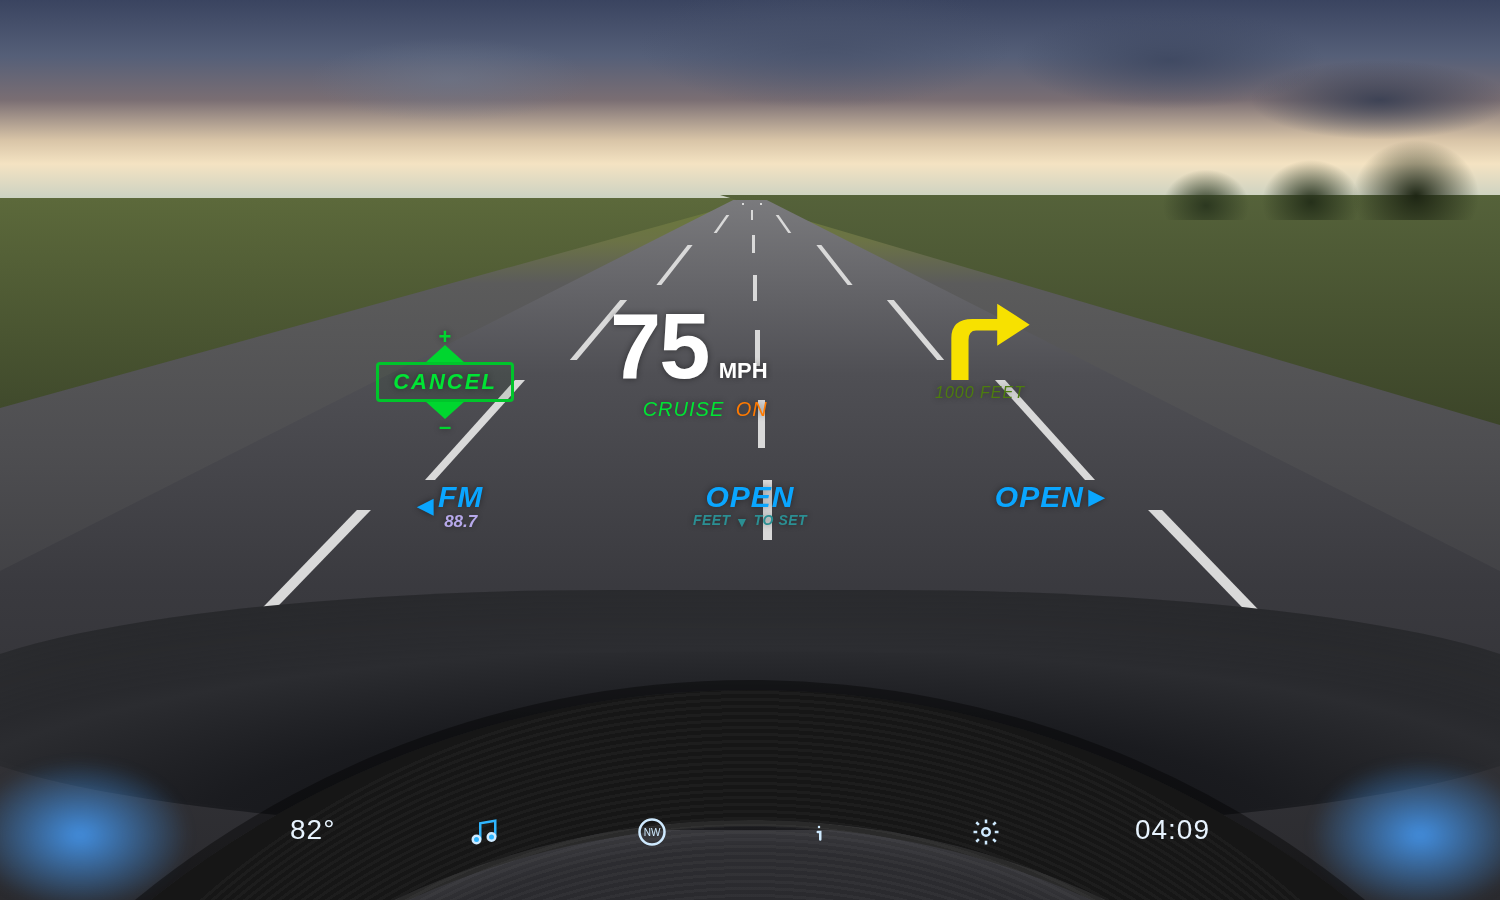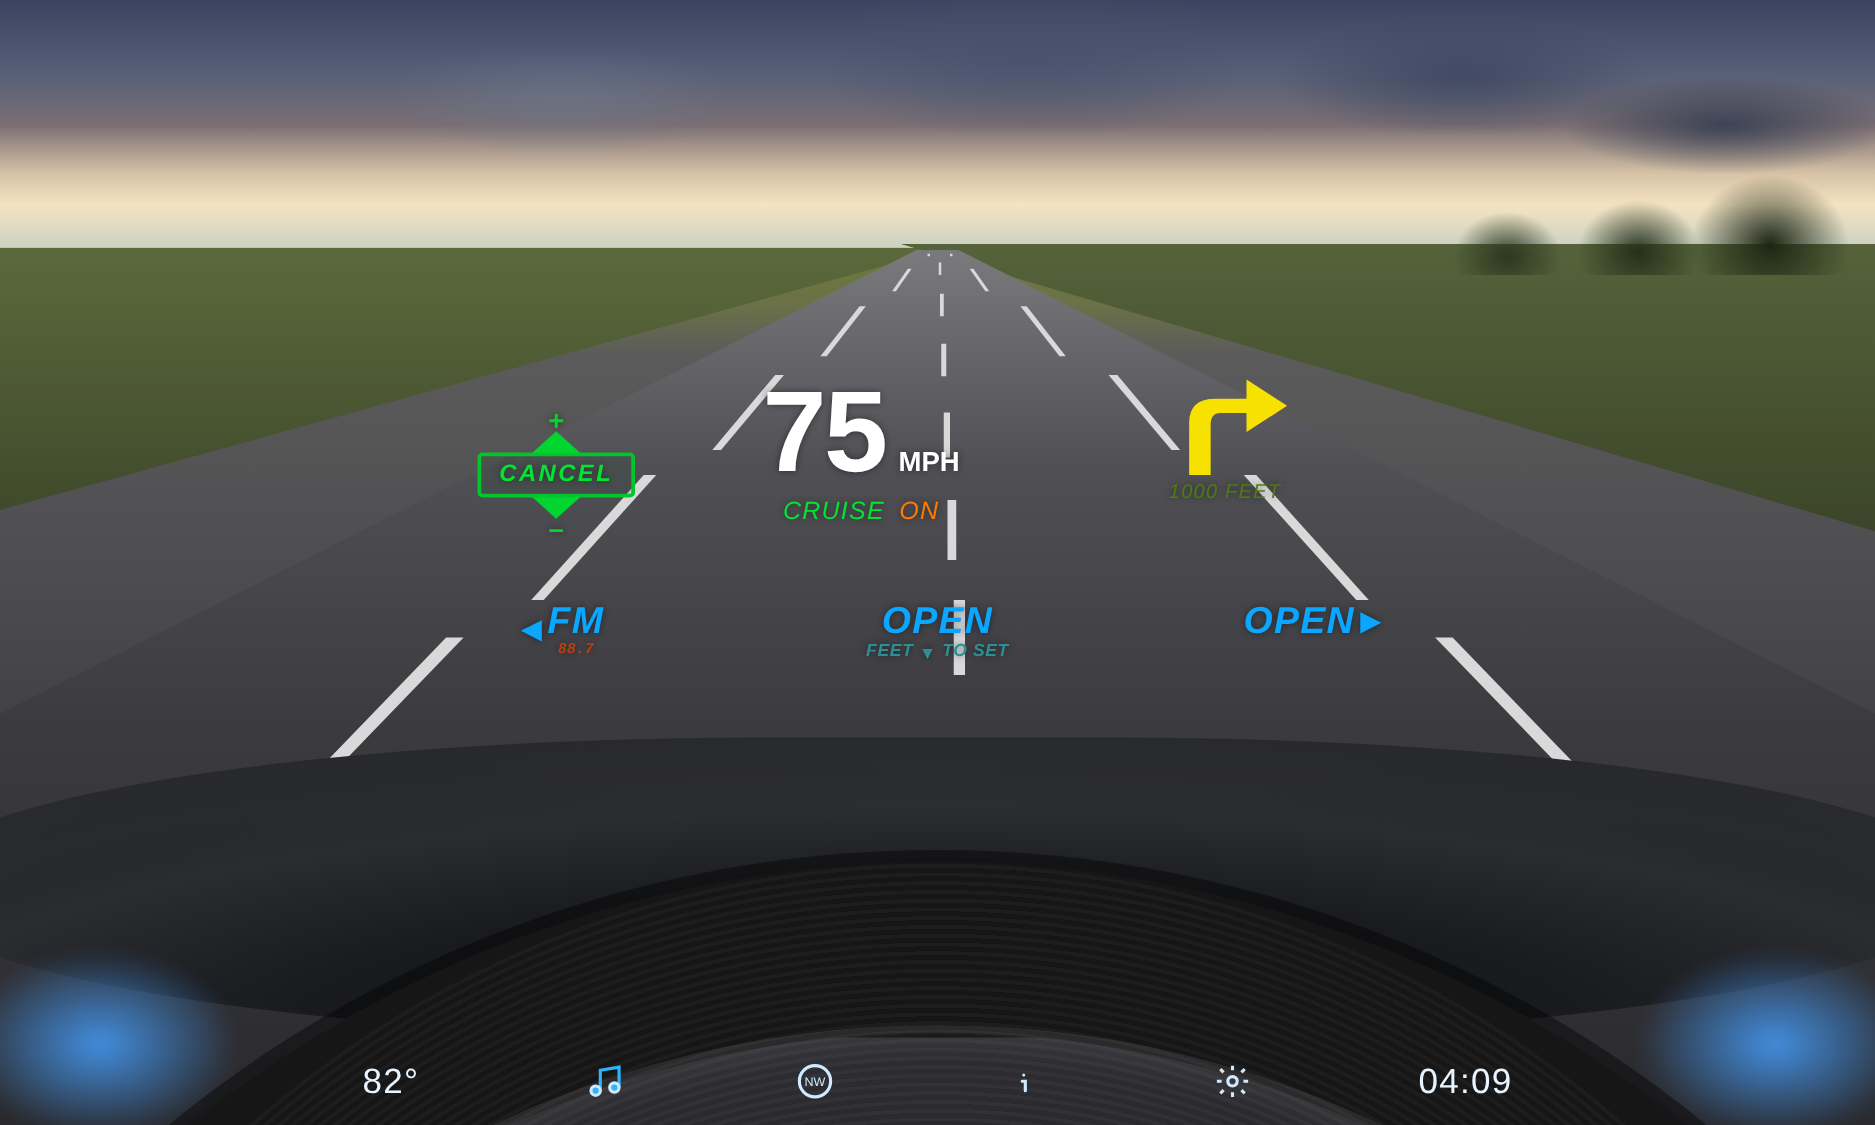--- a/index.html
+++ b/index.html
@@ -41,57 +41,57 @@
          box-shadow:inset 0 0 0 6px #2a2a2a, inset 0 14px 24px rgba(255,255,255,.08), 0 0 0 10px rgba(0,0,0,.4);
          background:transparent;}
   .wheel-tex{position:absolute;left:50%;top:690px;width:1660px;height:1660px;transform:translateX(-50%);
          border-radius:50%;pointer-events:none;
          background:
            repeating-radial-gradient(circle at 50% 50%, rgba(255,255,255,.03) 0 3px, rgba(0,0,0,0) 3px 7px);}
   .glowL,.glowR{position:absolute;top:760px;width:220px;height:150px;border-radius:50%;
          background:radial-gradient(closest-side, rgba(70,160,255,.85), rgba(70,160,255,0));filter:blur(6px);}
   .glowL{left:-30px;} .glowR{right:-30px;}
   
-  .cluster{position:absolute;left:50%;bottom:0;transform:translateX(-50%);width:920px;height:70px;
-           display:flex;align-items:center;justify-content:space-between;color:#cfeaff;padding:0 10px;}
+  .cluster{position:absolute;left:50%;bottom:16px;transform:translateX(-50%);width:920px;height:70px;
+           display:flex;justify-content:space-between;color:#cfeaff;padding:0 10px;}
   .cluster .ico{width:36px;height:36px;display:flex;align-items:center;justify-content:center;color:#0ea5e9;}
   .cluster .ico svg{width:30px;height:30px;stroke:#cfeaff;fill:none;stroke-width:2;}
   .cluster .temp,.cluster .time{font-size:28px;color:#e8f4ff;font-weight:400;letter-spacing:1px;}
   .cluster .time{font-variant-numeric:tabular-nums;}
   
   .hud{position:absolute;left:50%;top:300px;transform:translateX(-50%);width:740px;height:260px;
        text-shadow:0 0 6px rgba(0,0,0,.45);}
   
   .cancel-wrap{position:absolute;left:-20px;top:30px;width:170px;text-align:center;}
   .plus,.minus{color:#00d62f;font-size:22px;font-weight:900;line-height:14px;}
   .diamond{margin:1px auto;width:0;height:0;border-left:20px solid transparent;border-right:20px solid transparent;}
   .diamond.up{border-bottom:18px solid #00d62f;}
   .diamond.dn{border-top:18px solid #00d62f;}
   .cancel-pill{margin:-2px auto;padding:4px 14px;border:3px solid #00c52b;color:#00e434;
                font-weight:900;font-style:italic;letter-spacing:2px;border-radius:4px;display:inline-block;
-               background:rgba(0,60,0,.08);font-size:19px;}
-  
-  .speed{position:absolute;left:230px;top:0;text-align:center;}
+               background:rgba(0,60,0,.08);font-size:22px;}
+  
+  .speed{position:absolute;left:230px;top:0;text-align:right;}
   .speed-num{color:#fff;font-size:92px;font-weight:800;letter-spacing:-2px;display:inline-block;line-height:1;}
   .speed-unit{color:#fff;font-size:22px;font-weight:800;display:inline-block;margin-left:6px;}
   .cruise{margin-top:6px;font-weight:400;font-style:italic;letter-spacing:1px;}
   .cruise .lbl{color:#00e434;font-size:20px;}
   .cruise .val{color:#ff7a00;font-size:20px;margin-left:6px;}
   
   .nav{position:absolute;left:470px;top:-8px;width:260px;text-align:center;}
   .nav-street{color:#f7e100;font-weight:900;font-style:italic;letter-spacing:1px;font-size:20px;}
   .nav-arrow{margin:4px auto 0;width:120px;height:86px;}
   .nav-dist{color:#4d7c0f;font-weight:400;font-style:italic;letter-spacing:1px;font-size:16px;margin-top:-2px;}
   
   .row2{position:absolute;left:-40px;right:-40px;top:180px;display:flex;align-items:flex-start;
         justify-content:space-between;}
   .slot{width:220px;text-align:center;}
   .chev{color:#0aa6ff;font-size:22px;display:inline-block;vertical-align:middle;}
   .slot .big{color:#0aa6ff;font-size:30px;font-weight:900;font-style:italic;letter-spacing:1px;}
-  .slot .sub{color:#c2410c;font-size:12px;font-weight:700;font-style:italic;opacity:.9;margin-top:-2px;font-family:Liberation Mono, monospace;}
+  .slot .sub{color:#c4b5fd;font-size:17px;font-weight:700;font-style:italic;opacity:.9;margin-top:-2px;}
   .slot .hint{color:#2b8f93;font-size:14px;font-weight:800;font-style:italic;letter-spacing:.5px;margin-top:-2px;}
   .hint .dn{display:inline-block;transform:translateY(2px);}
   
   .music-ico svg{fill:#2fb5ff;stroke:none;}
 </style>
 </head>
 <body>
 
 <div class="scene">
   <div class="sky"></div>

